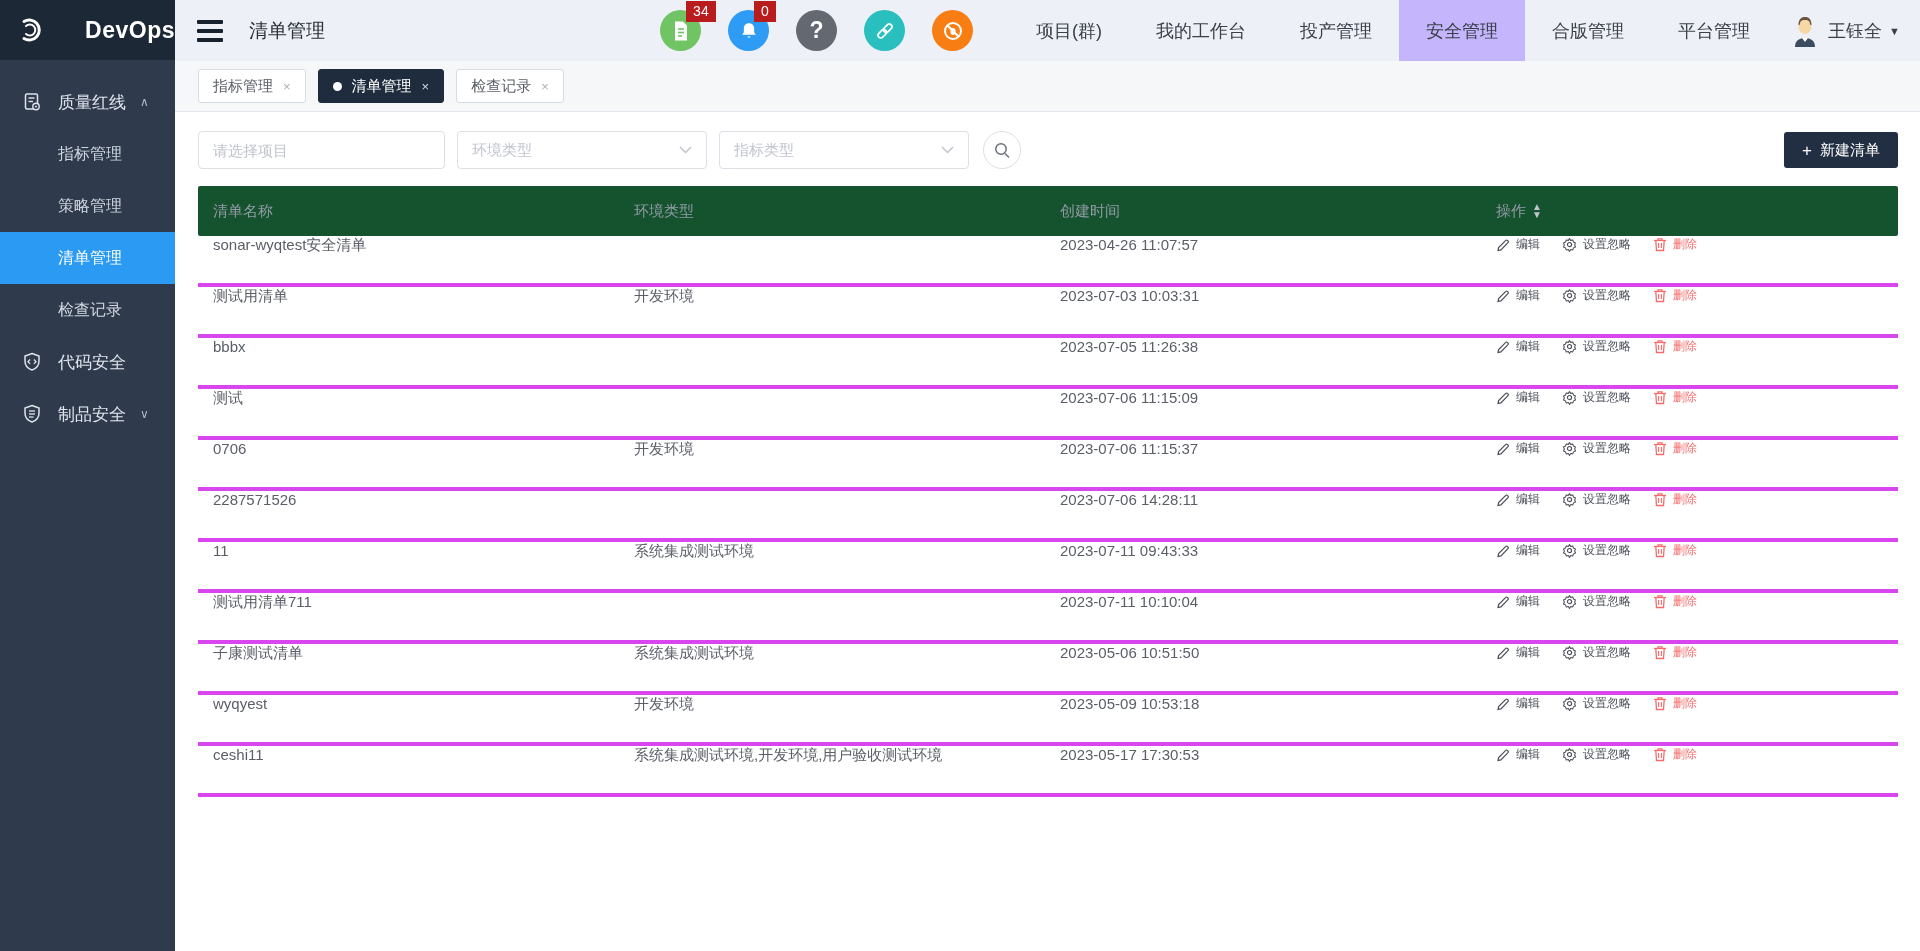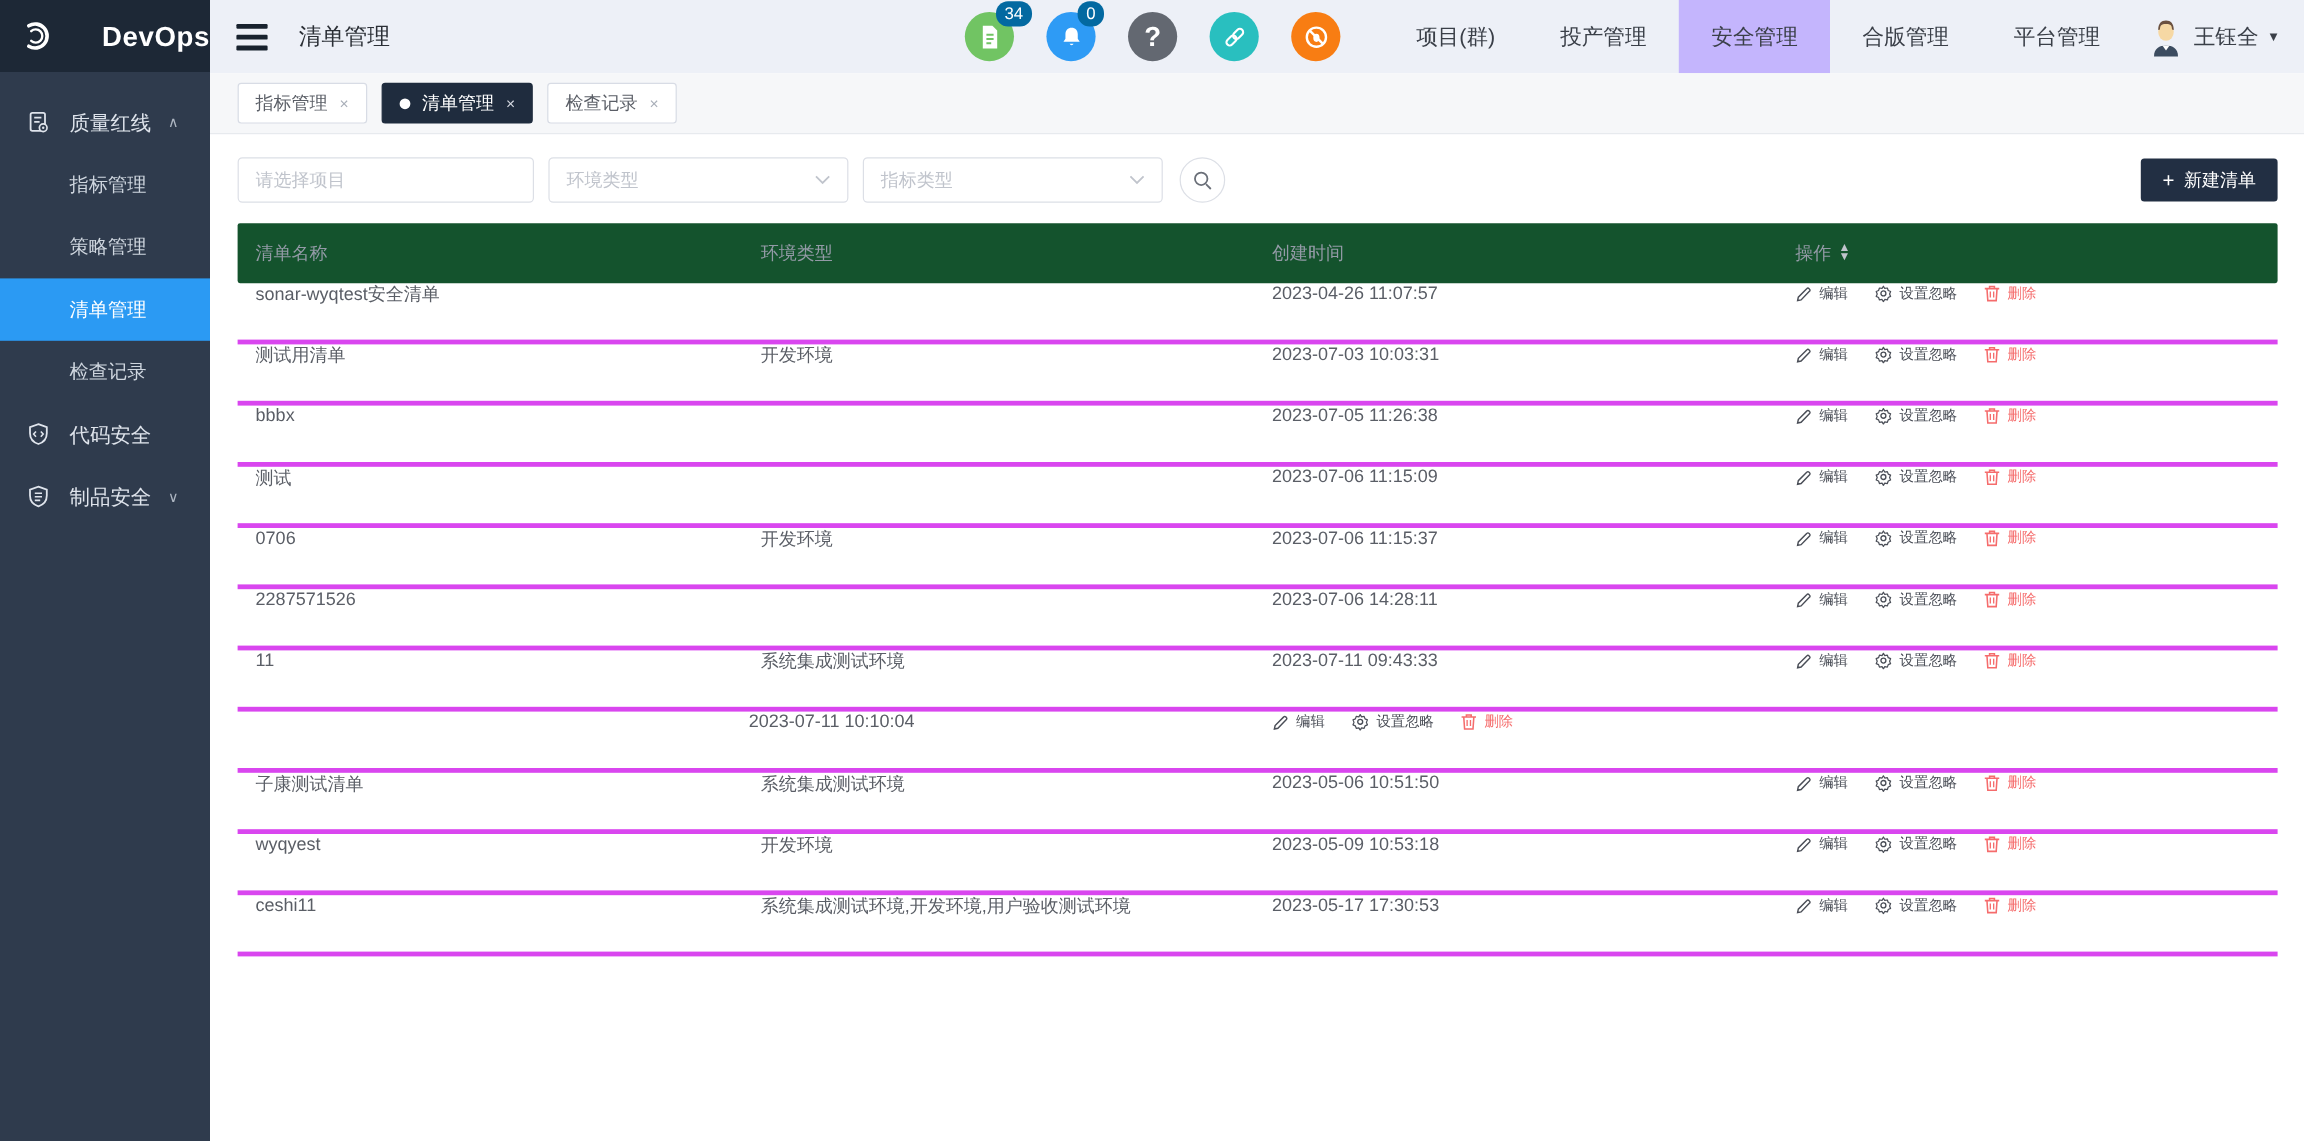--- a/index.html
+++ b/index.html
@@ -22,21 +22,21 @@
   .hamburger{width:26px;cursor:pointer;display:flex;flex-direction:column;gap:5px;}
   .hamburger span{display:block;height:4px;background:#18222e;border-radius:1px;}
   .page-title{font-size:19px;color:#2b2f36;margin-left:26px;}
   .hicons{display:flex;align-items:center;gap:27px;margin-left:auto;}
   .hicon{position:relative;width:41px;height:41px;border-radius:50%;display:flex;align-items:center;justify-content:center;cursor:pointer;}
   .hicon.green{background:#71c463;}
   .hicon.blue{background:#2e9bf5;}
   .hicon.gray{background:#636871;}
   .hicon.teal{background:#29bfbf;}
   .hicon.orange{background:#f87d13;}
-  .hbadge{position:absolute;top:-9px;left:26px;min-width:20px;padding:1px 7px;background:#0369a1;color:#fff;font-size:14px;border-radius:10px;text-align:center;line-height:19px;}
+  .hbadge{position:absolute;top:-9px;left:26px;min-width:20px;padding:1px 7px;background:#b91c1c;color:#fff;font-size:14px;border-radius:0;text-align:center;line-height:19px;}
   .qmark{color:#fff;font-size:23px;font-weight:bold;}
   .topnav{display:flex;align-items:stretch;height:61px;margin-left:36px;}
   .nav-item{display:flex;align-items:center;padding:0 27px;font-size:18px;color:#3a3f48;cursor:pointer;}
   .nav-item.active{background:#c4b5fd;}
   .userbox{display:flex;align-items:center;padding:0 20px 0 14px;cursor:pointer;}
   .username{font-size:18px;color:#3a3f48;margin-left:9px;}
   .user-caret{font-size:11px;color:#3a3f48;margin-left:7px;}
 
   
   .tabbar{position:absolute;left:175px;top:61px;width:1745px;height:51px;background:#f6f7f9;border-bottom:1px solid #e3e6ec;display:flex;align-items:center;padding-left:23px;gap:12px;}
@@ -171,20 +171,21 @@
         <svg width="24" height="24" viewBox="0 0 24 24">
           <circle cx="12" cy="12" r="8" stroke="#fff" stroke-width="2" fill="none"></circle>
           <ellipse cx="12" cy="12.5" rx="2.6" ry="3.4" fill="#fff"></ellipse>
           <line x1="6.3" y1="6.3" x2="17.7" y2="17.7" stroke="#fff" stroke-width="2"></line>
         </svg>
       </div>
     </div>
 
     <div class="topnav">
       <div class="nav-item">项目(群)</div>
+      <div class="nav-item">我的工作台</div>
       <div class="nav-item">投产管理</div>
       <div class="nav-item active">安全管理</div>
       <div class="nav-item">合版管理</div>
       <div class="nav-item">平台管理</div>
     </div>
 
     <div class="userbox">
       <svg width="28" height="34" viewBox="0 0 28 34">
         <path d="M4 33 c0-6.5 4.6-9 10-9 s10 2.5 10 9 z" fill="#3c4c60"></path>
         <path d="M11 24 l3 4 3-4 z" fill="#fff"></path>
@@ -467,20 +468,21 @@
           <path d="M2.8 3.5 l.7 10 h7 l.7-10" stroke="#f56c6c" stroke-width="1.3" fill="none"></path>
           <line x1="5.6" y1="6" x2="5.6" y2="11" stroke="#f56c6c" stroke-width="1.1"></line>
           <line x1="8.4" y1="6" x2="8.4" y2="11" stroke="#f56c6c" stroke-width="1.1"></line>
         </svg>
         <span>删除</span>
       </span>
     </div>
   </div>
 
   <div class="trow">
+    <div class="td c1">测试用清单711</div>
     <div class="td c2"></div>
     <div class="td c3">2023-07-11 10:10:04</div>
     <div class="td c4">
       <span class="op">
         <svg width="14" height="14" viewBox="0 0 14 14">
           <path d="M2 12.5 L2.6 9.6 L9.8 2.4 a1.1 1.1 0 0 1 1.6 0 l.6 .6 a1.1 1.1 0 0 1 0 1.6 L4.9 11.9 Z" stroke="#4a4e57" stroke-width="1.2" fill="none"></path>
         </svg>
         <span>编辑</span>
       </span>
       <span class="op">

